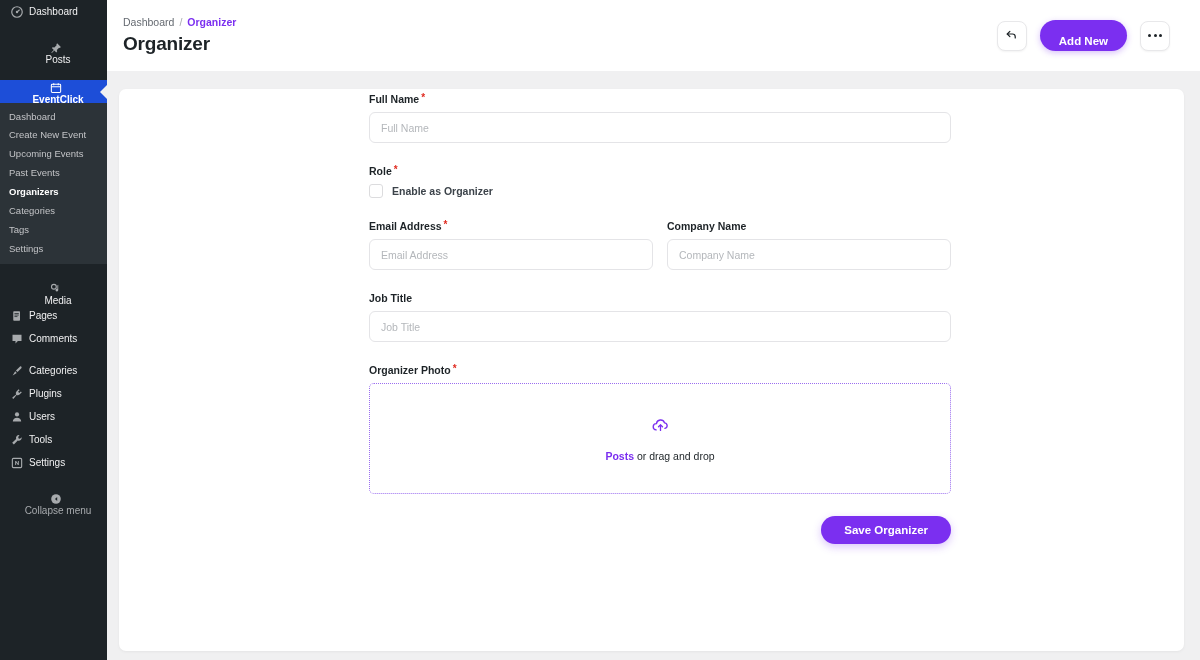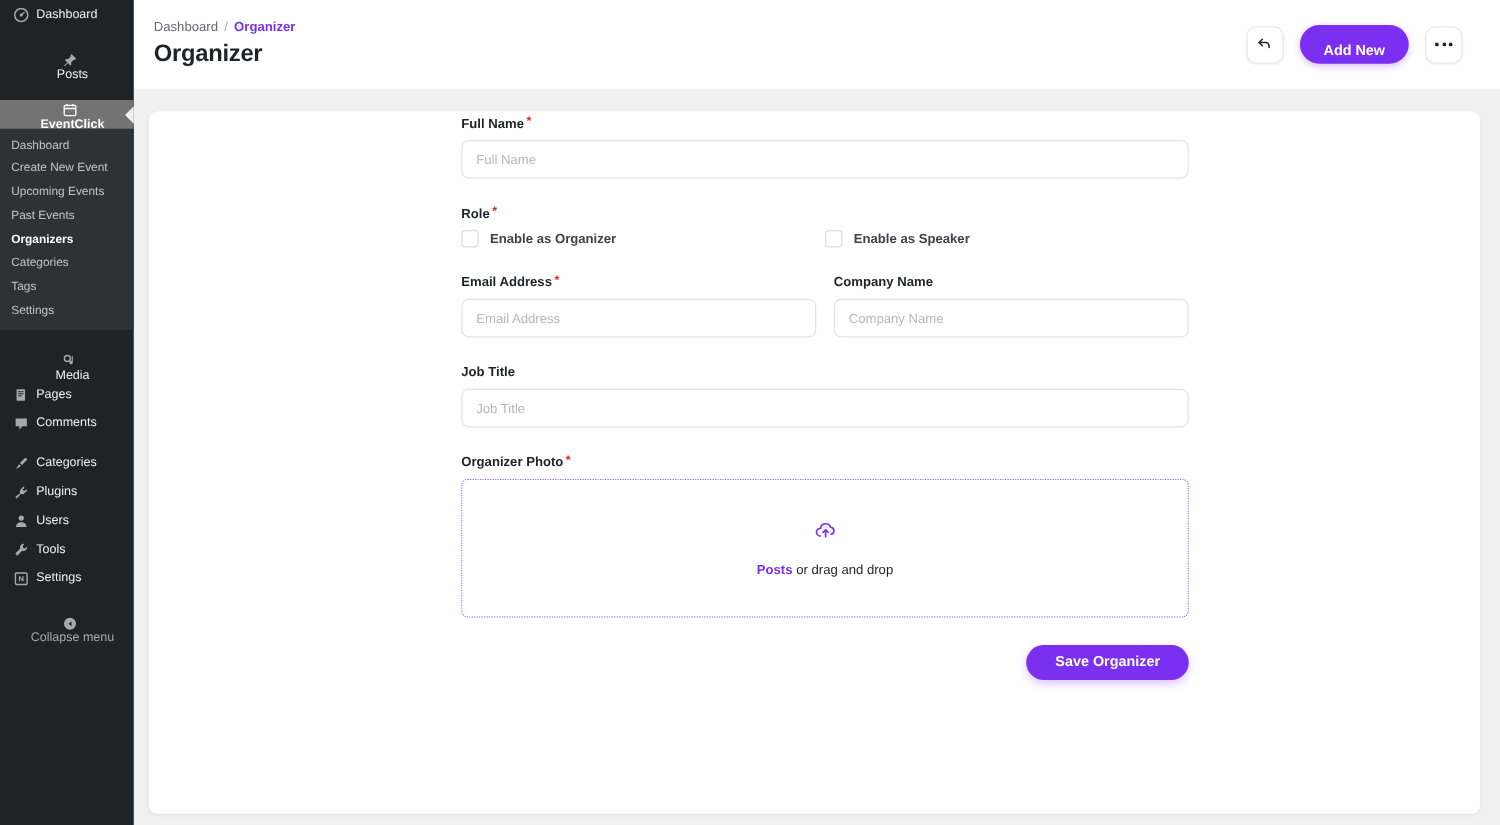--- a/index.html
+++ b/index.html
@@ -33,21 +33,21 @@
   }
   .menu-item.pad { margin-top: 17px; flex-direction: column; }
   .menu-item .ico {
     width: 15px; flex: 0 0 15px;
     display: flex; align-items: center; justify-content: center;
     margin-right: 5px;
     color: #a7aaad;
   }
   .menu-item .ico svg { display: block; }
   .menu-item.active {
-    background: #737373;
+    background: #1d4ed8;
     color: #fff;
     font-weight: 600;
   }
   .menu-item.active .ico { color: #fff; }
   .menu-item.active::after {
     content: "";
     position: absolute;
     right: -1px; top: 50%;
     transform: translateY(-50%);
     border-top: 8px solid transparent;
@@ -397,24 +397,20 @@
           <div class="field">
             <div class="label">
               <span>Role</span>
               <span class="req">*</span>
             </div>
             <div class="checks">
               <label class="check">
                 <span class="cbox"></span>
                 <span class="check-label">Enable as Organizer</span>
               </label>
-              <label class="check">
-                <span class="cbox"></span>
-                <span class="check-label">Enable as Speaker</span>
-              </label>
             </div>
           </div>
 
           <div class="row2">
             <div class="field">
               <div class="label">
                 <span>Email Address</span>
                 <span class="req">*</span>
               </div>
               <input class="input" type="text" placeholder="Email Address" style="">

